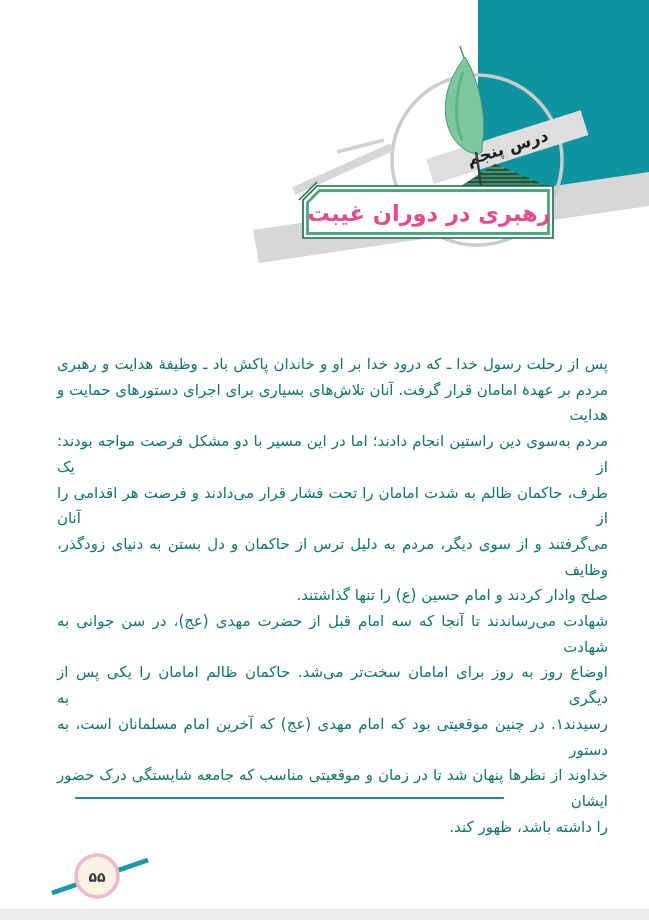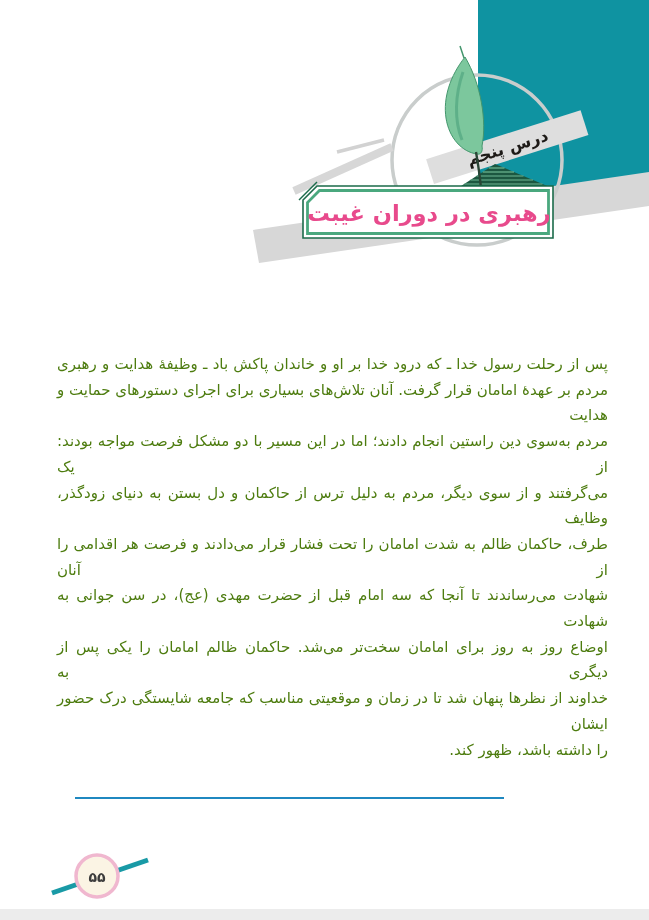--- a/index.html
+++ b/index.html
@@ -5,21 +5,21 @@
   html,body{margin:0;padding:0;background:#fff;}
   .page{
     position:relative;width:649px;height:920px;background:#ffffff;overflow:hidden;
     font-family:"DejaVu Sans",sans-serif;
   }
   .hdr-svg{position:absolute;top:0;left:0;}
   .banner-label{font-size:16.5px;font-weight:bold;fill:#1d1a17;}
   .box-title{font-size:22.5px;font-weight:bold;}
   .body-text{
     position:absolute;top:352px;left:57px;width:551px;
-    direction:rtl;color:#4d7c0f;font-size:15px;line-height:25.7px;
+    direction:rtl;color:#0f766e;font-size:15px;line-height:25.7px;
   }
   .bline{text-align:justify;text-align-last:justify;white-space:normal;}
   .bline.end{text-align-last:right;}
   .footnote-rule{position:absolute;top:797px;left:75px;width:429px;height:2px;background:#1f88c0;}
   .footnote{
     position:absolute;top:805px;left:57px;width:551px;
     direction:rtl;color:#37312b;font-size:11px;line-height:21px;
   }
   .fline{text-align:justify;text-align-last:justify;}
   .fline.end{text-align-last:right;}
@@ -69,24 +69,26 @@
       <path d="M317,186 L553,186 L553,238 L303,238 L303,200 Z" fill="#ffffff" stroke="#1b6b4a" stroke-width="1.6"></path>
       <path d="M319.5,190.5 L548.5,190.5 L548.5,233.5 L307.5,233.5 L307.5,202.5 Z" fill="none" stroke="#4aa87e" stroke-width="2.8"></path>
       <text class="box-title" x="429" y="221" text-anchor="middle" fill="#e84a8c">رهبری در دوران غیبت</text>
     </g>
   </svg>
 
   <div class="body-text" dir="rtl" lang="fa">
     <div class="bline">پس از رحلت رسول خدا ـ که درود خدا بر او و خاندان پاکش باد ـ وظیفۀ هدایت و رهبری</div>
     <div class="bline">مردم بر عهدۀ امامان قرار گرفت. آنان تلاش‌های بسیاری برای اجرای دستورهای حمایت و هدایت</div>
     <div class="bline">مردم به‌سوی دین راستین انجام دادند؛ اما در این مسیر با دو مشکل فرصت مواجه بودند: از یک</div>
+    <div class="bline">طرف، حاکمان ظالم به شدت امامان را تحت فشار قرار می‌دادند و فرصت هر اقدامی را از آنان</div>
     <div class="bline">می‌گرفتند و از سوی دیگر، مردم به دلیل ترس از حاکمان و دل بستن به دنیای زودگذر، وظایف</div>
-    <div class="bline">طرف، حاکمان ظالم به شدت امامان را تحت فشار قرار می‌دادند و فرصت هر اقدامی را از آنان</div>
+    <div class="bline end">صلح وادار کردند و امام حسین (ع) را تنها گذاشتند.</div>
     <div class="bline">شهادت می‌رساندند تا آنجا که سه امام قبل از حضرت مهدی (عج)، در سن جوانی به شهادت</div>
     <div class="bline">اوضاع روز به روز برای امامان سخت‌تر می‌شد. حاکمان ظالم امامان را یکی پس از دیگری به</div>
+    <div class="bline">رسیدند۱. در چنین موقعیتی بود که امام مهدی (عج) که آخرین امام مسلمانان است، به دستور</div>
     <div class="bline">خداوند از نظرها پنهان شد تا در زمان و موقعیتی مناسب که جامعه شایستگی درک حضور ایشان</div>
     <div class="bline end">را داشته باشد، ظهور کند.</div>
   </div>
 
   <div class="footnote-rule"></div>
   <div class="footnote" dir="rtl" lang="fa">
   </div>
 
   <svg class="pagenum-svg" width="130" height="65" viewBox="0 0 130 65">
     <line x1="17" y1="48" x2="113" y2="15" stroke="#199aa6" stroke-width="5"></line>

